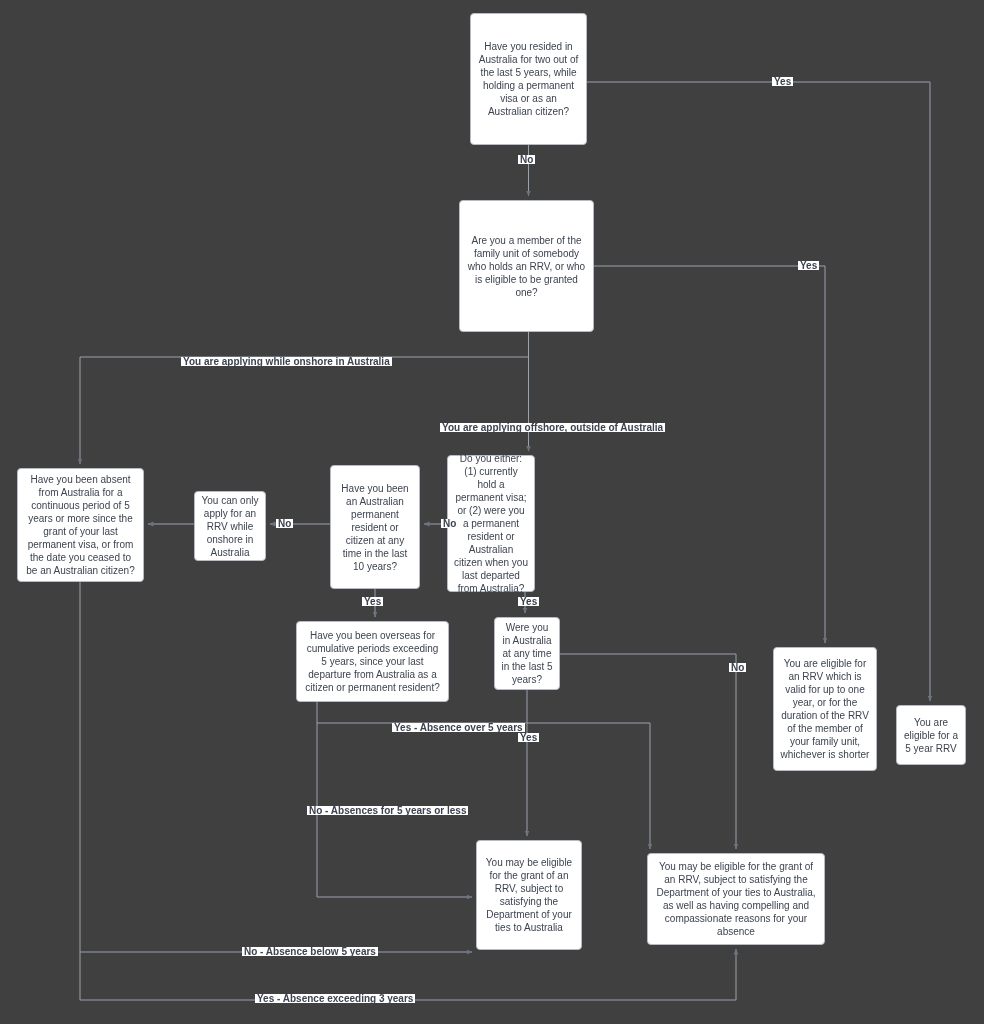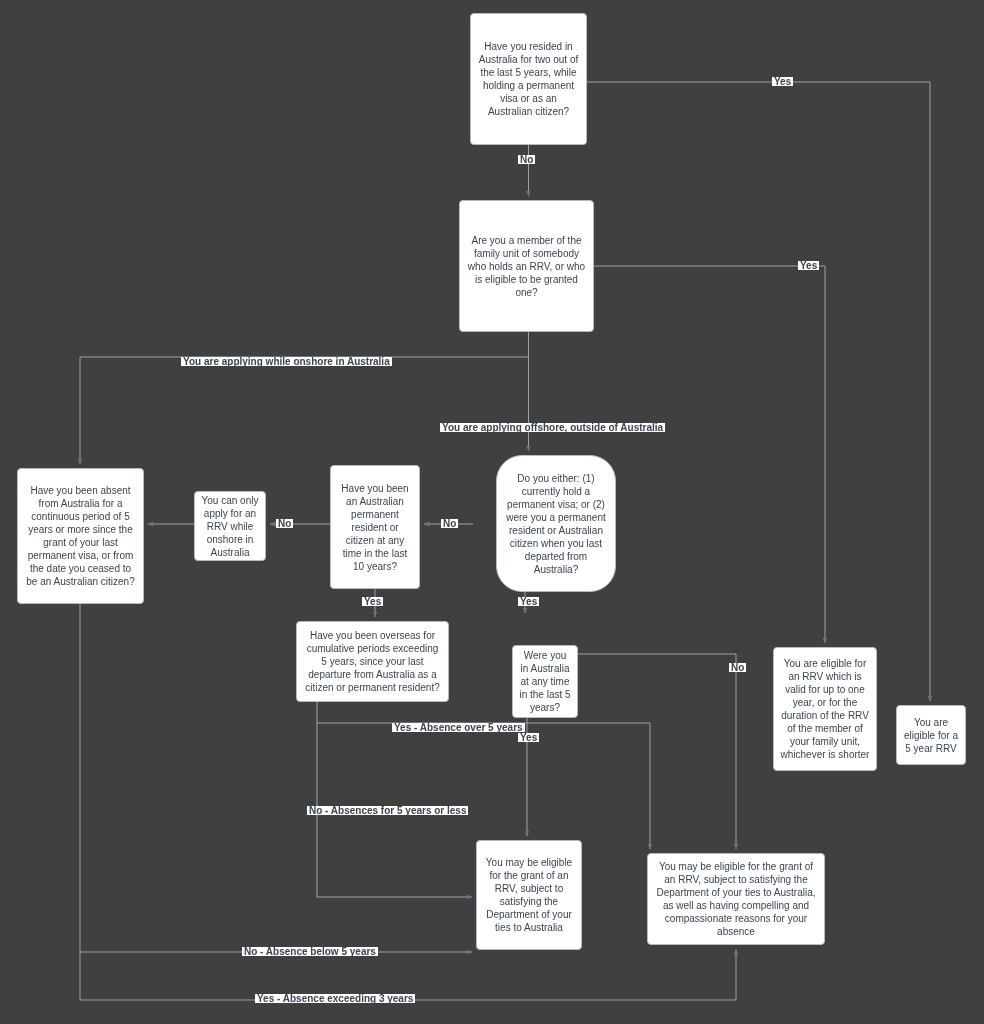--- a/index.html
+++ b/index.html
@@ -64,36 +64,36 @@
       </g>
   </svg>
 
   <div id="node-layer">
       <div class="node" style="left: 470px; top: 13px; width: 117px; height: 132px;">
         <span>Have you resided in Australia for two out of the last 5 years, while holding a permanent visa or as an Australian citizen?</span>
       </div>
       <div class="node" style="left: 459px; top: 200px; width: 135px; height: 132px;">
         <span>Are you a member of the family unit of somebody who holds an RRV, or who is eligible to be granted one?</span>
       </div>
-      <div class="node" style="left: 17px; top: 468px; width: 127px; height: 136px;">
+      <div class="node" style="left: 17px; top: 468px; width: 127px; height: 114px;">
         <span>Have you been absent from Australia for a continuous period of 5 years or more since the grant of your last permanent visa, or from the date you ceased to be an Australian citizen?</span>
       </div>
       <div class="node" style="left: 194px; top: 491px; width: 72px; height: 70px;">
         <span>You can only apply for an RRV while onshore in Australia</span>
       </div>
       <div class="node" style="left: 330px; top: 465px; width: 90px; height: 124px; justify-content: center;">
         <span>Have you been an Australian permanent resident or citizen at any time in the last 10 years?</span>
       </div>
-      <div class="node" style="left: 496px; top: 455px; width: 120px; height: 137px; border-radius: 26px;">
+      <div class="node" style="left: 447px; top: 455px; width: 88px; height: 137px;">
         <span>Do you either: (1) currently hold a permanent visa; or (2) were you a permanent resident or Australian citizen when you last departed from Australia?</span>
       </div>
       <div class="node" style="left: 296px; top: 621px; width: 153px; height: 81px;">
         <span>Have you been overseas for cumulative periods exceeding 5 years, since your last departure from Australia as a citizen or permanent resident?</span>
       </div>
-      <div class="node" style="left: 512px; top: 617px; width: 66px; height: 73px; margin-top: 28px;">
+      <div class="node" style="left: 494px; top: 617px; width: 66px; height: 73px;">
         <span>Were you in Australia at any time in the last 5 years?</span>
       </div>
       <div class="node" style="left: 773px; top: 647px; width: 104px; height: 124px;">
         <span>You are eligible for an RRV which is valid for up to one year, or for the duration of the RRV of the member of your family unit, whichever is shorter</span>
       </div>
       <div class="node" style="left: 896px; top: 705px; width: 70px; height: 60px;">
         <span>You are eligible for a 5 year RRV</span>
       </div>
       <div class="node" style="left: 476px; top: 840px; width: 106px; height: 110px;">
         <span>You may be eligible for the grant of an RRV, subject to satisfying the Department of your ties to Australia</span>

